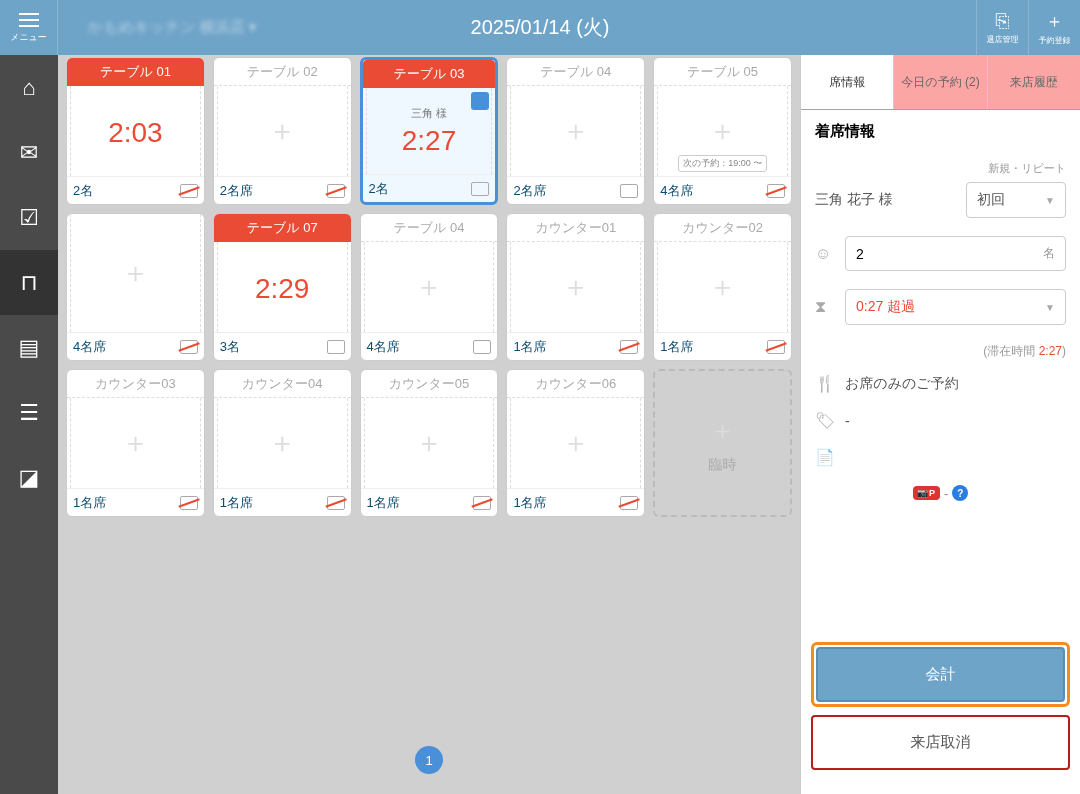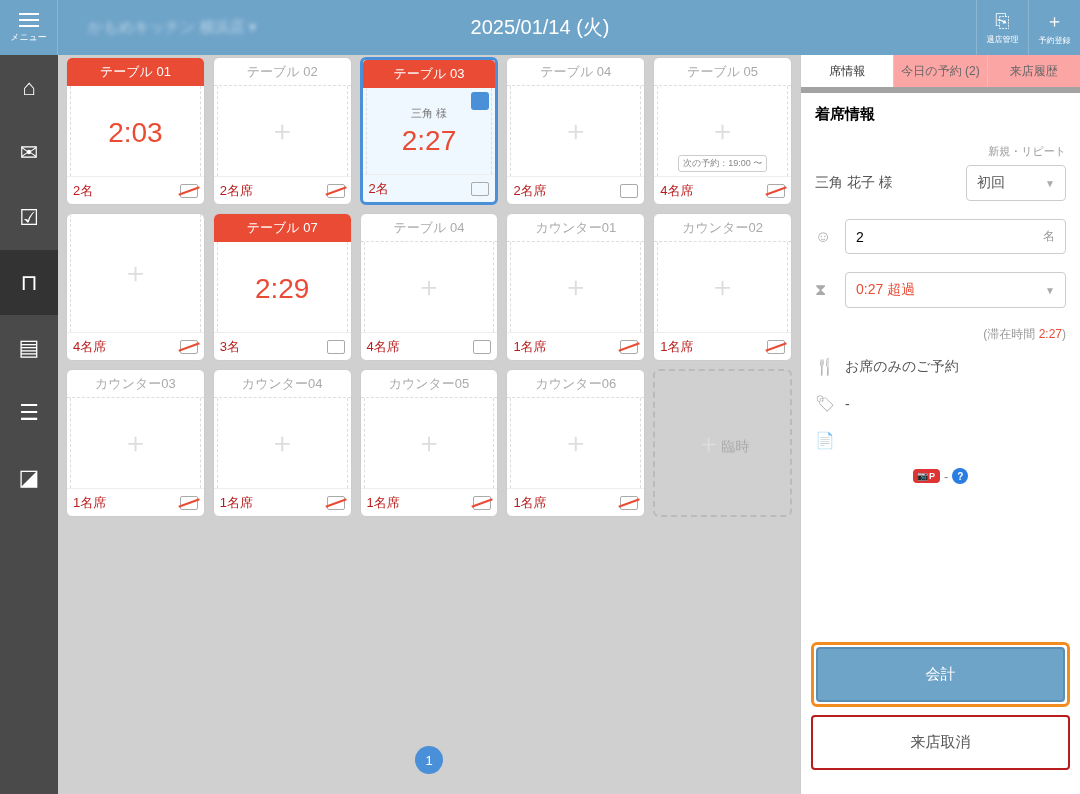--- a/index.html
+++ b/index.html
@@ -34,34 +34,34 @@
 .table-card { background: #fff; border: 1px solid #ccc; border-radius: 6px; height: 148px; display: flex; flex-direction: column; position: relative; overflow: hidden; }
 .table-card.selected { border: 3px solid #4a90d9; background: #f0f8ff; }
 .table-head { height: 28px; display: flex; align-items: center; justify-content: center; font-size: 13px; border-bottom: 1px dashed #ddd; }
 .table-head.occupied { background: #e94b35; color: #fff; border-radius: 4px 4px 0 0; border-bottom: none; }
 .table-head.vacant { color: #aaa; }
 .table-body { flex: 1; display: flex; flex-direction: column; align-items: center; justify-content: center; position: relative; border-left: 1px dashed #ddd; border-right: 1px dashed #ddd; margin: 0 3px; }
 .guest-name { font-size: 11px; color: #777; }
 .timer { font-size: 28px; color: #e94b35; font-weight: 400; margin-top: 4px; }
 .plus-icon { font-size: 28px; color: #ddd; font-weight: 300; }
 .next-res { font-size: 9px; border: 1px solid #ccc; border-radius: 3px; padding: 1px 4px; color: #888; position: absolute; bottom: 4px; }
-.table-foot { height: 28px; display: flex; align-items: center; justify-content: space-between; padding: 0 6px; border-top: 1px solid #eee; font-size: 13px; color: #b91c1c; }
+.table-foot { height: 28px; display: flex; align-items: center; justify-content: space-between; padding: 0 6px; border-top: 1px solid #eee; font-size: 13px; color: #0c4a6e; }
 .foot-icon { width: 18px; height: 14px; border: 1.5px solid #aaa; border-radius: 2px; position: relative; }
 .foot-icon.smoke::after { content: ""; position: absolute; width: 22px; height: 1.5px; background: #e94b35; top: 5px; left: -3px; transform: rotate(-20deg); }
 .corner-icon { position: absolute; top: 32px; right: 6px; width: 18px; height: 18px; background: #4a90d9; border-radius: 3px; }
 
-.temp-card { border: 2px dashed #bbb; background: transparent; border-radius: 6px; height: 148px; display: flex; flex-direction: row; align-items: center; justify-content: center; color: #aaa; }
+.temp-card { border: 2px dashed #bbb; background: transparent; border-radius: 6px; height: 148px; display: flex; flex-direction: column; align-items: center; justify-content: center; color: #aaa; }
 .temp-card .plus-icon { font-size: 26px; }
 .temp-label { font-size: 14px; margin-top: 8px; }
 
 .pager { position: absolute; bottom: 20px; left: 50%; transform: translateX(-50%); width: 28px; height: 28px; background: #4a90d9; color: #fff; border-radius: 50%; display: flex; align-items: center; justify-content: center; font-size: 13px; }
 
 
 .panel { width: 280px; background: #fff; border-left: 1px solid #ccc; display: flex; flex-direction: column; }
-.tabs { display: flex; height: 38px; border-bottom: 6px solid #a3a3a3; }
+.tabs { display: flex; height: 55px; border-bottom: 1px solid #a3a3a3; }
 .tab { flex: 1; display: flex; align-items: center; justify-content: center; font-size: 12px; border-right: 1px solid #ccc; background: #fca5a5; color: #666; }
 .tab.active { background: #fff; color: #333; font-weight: 500; }
 .tab:last-child { border-right: none; }
 
 .panel-content { flex: 1; padding: 12px 14px; overflow-y: auto; }
 .panel-title { font-size: 15px; font-weight: 600; margin-bottom: 20px; }
 .field-row { display: flex; align-items: center; margin-bottom: 18px; gap: 10px; }
 .field-label-sm { font-size: 11px; color: #999; text-align: right; }
 .field-icon { width: 20px; color: #aaa; font-size: 16px; flex-shrink: 0; }
 .field-body { flex: 1; font-size: 14px; color: #555; }

